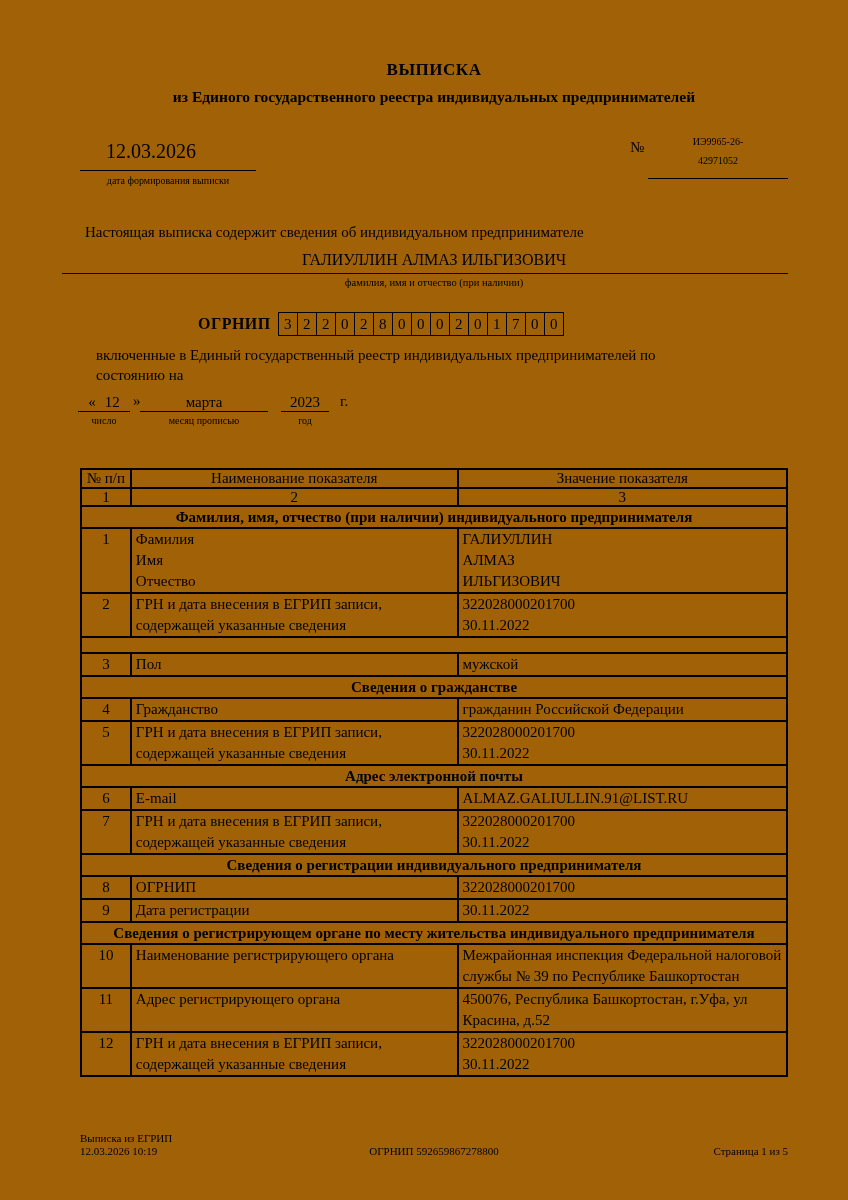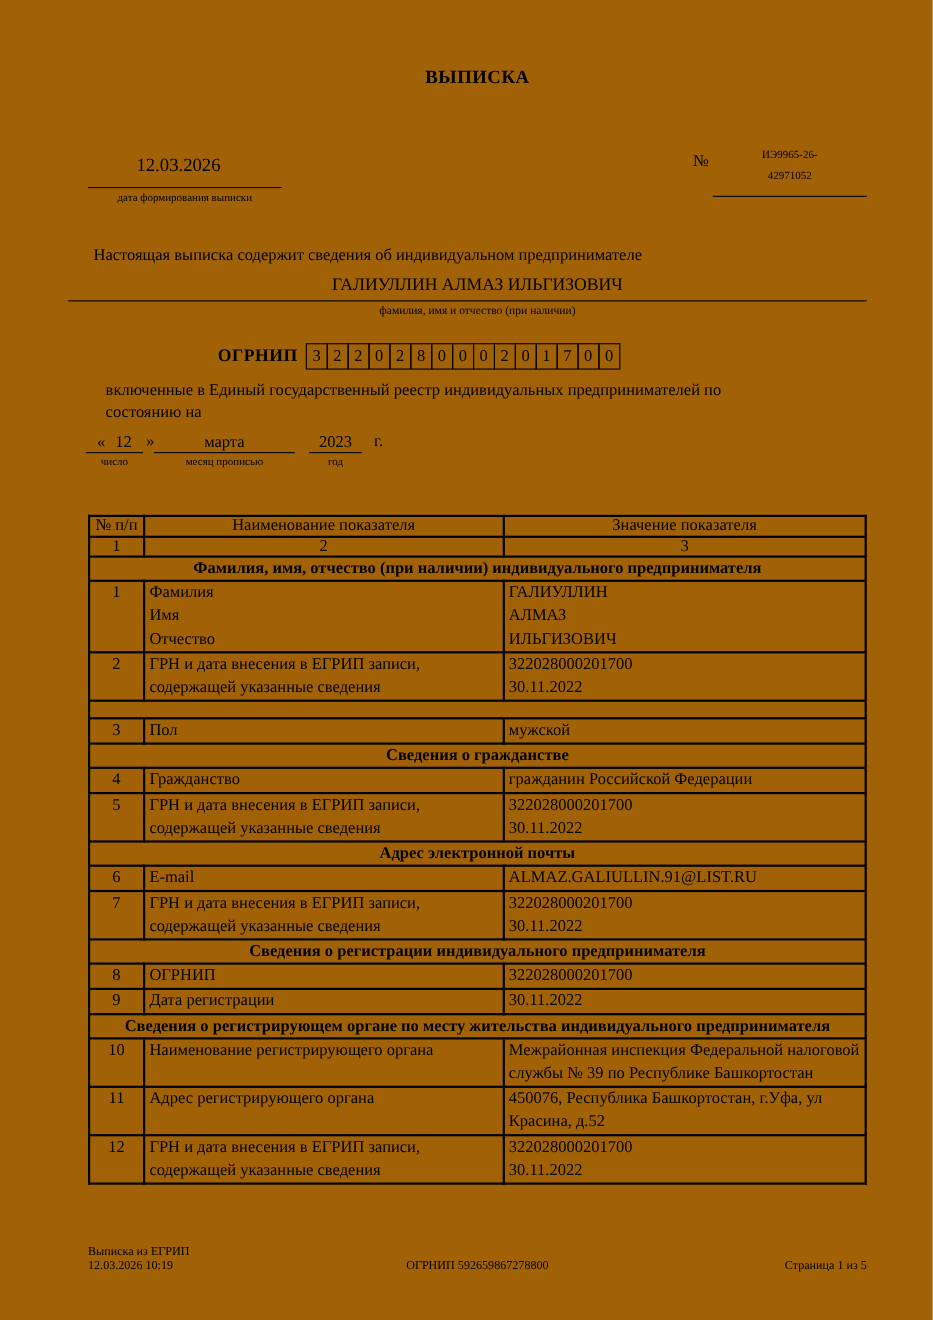--- a/index.html
+++ b/index.html
@@ -18,21 +18,21 @@
   .doc-title {
     top: 60px; left: 20px; width: 828px;
     text-align: center; font-size: 17px; font-weight: bold;
     letter-spacing: 0.5px;
   }
   .doc-subtitle {
     top: 88px; left: 20px; width: 828px;
     text-align: center; font-size: 15.5px; font-weight: bold;
   }
 
-  .extract-date { top: 140px; left: 124px; font-size: 17px; }
+  .extract-date { top: 140px; left: 106px; font-size: 20px; }
   .date-underline { top: 170px; left: 80px; width: 176px; height: 1px; background: #000; }
   .date-caption { top: 175px; left: 80px; width: 176px; text-align: center; font-size: 10px; }
 
   .number-label { top: 139px; left: 630px; font-size: 15px; }
   .number-value { top: 132px; left: 648px; width: 140px; text-align: center; font-size: 10px; line-height: 19px; }
   .number-underline { top: 178px; left: 648px; width: 140px; height: 1px; background: #000; }
 
   .intro-text { top: 224px; left: 85px; font-size: 15px; }
 
   .person-name { top: 251px; left: 20px; width: 828px; text-align: center; font-size: 16px; }
@@ -94,20 +94,21 @@
   .footer-left { top: 1132px; left: 80px; font-size: 11px; line-height: 13px; }
   .footer-center { top: 1145px; left: 20px; width: 828px; text-align: center; font-size: 11px; }
   .footer-right { top: 1145px; left: 588px; width: 200px; text-align: right; font-size: 11px; }
 </style>
 </head>
 <body>
 
 <div class="page">
 
   <div class="abs doc-title">ВЫПИСКА</div>
+  <div class="abs doc-subtitle">из Единого государственного реестра индивидуальных предпринимателей</div>
 
   <div class="abs extract-date">12.03.2026</div>
   <div class="abs date-underline"></div>
   <div class="abs date-caption">дата формирования выписки</div>
 
   <div class="abs number-label">№</div>
   <div class="abs number-value">
     <div>ИЭ9965-26-</div>
     <div>42971052</div>
   </div>

